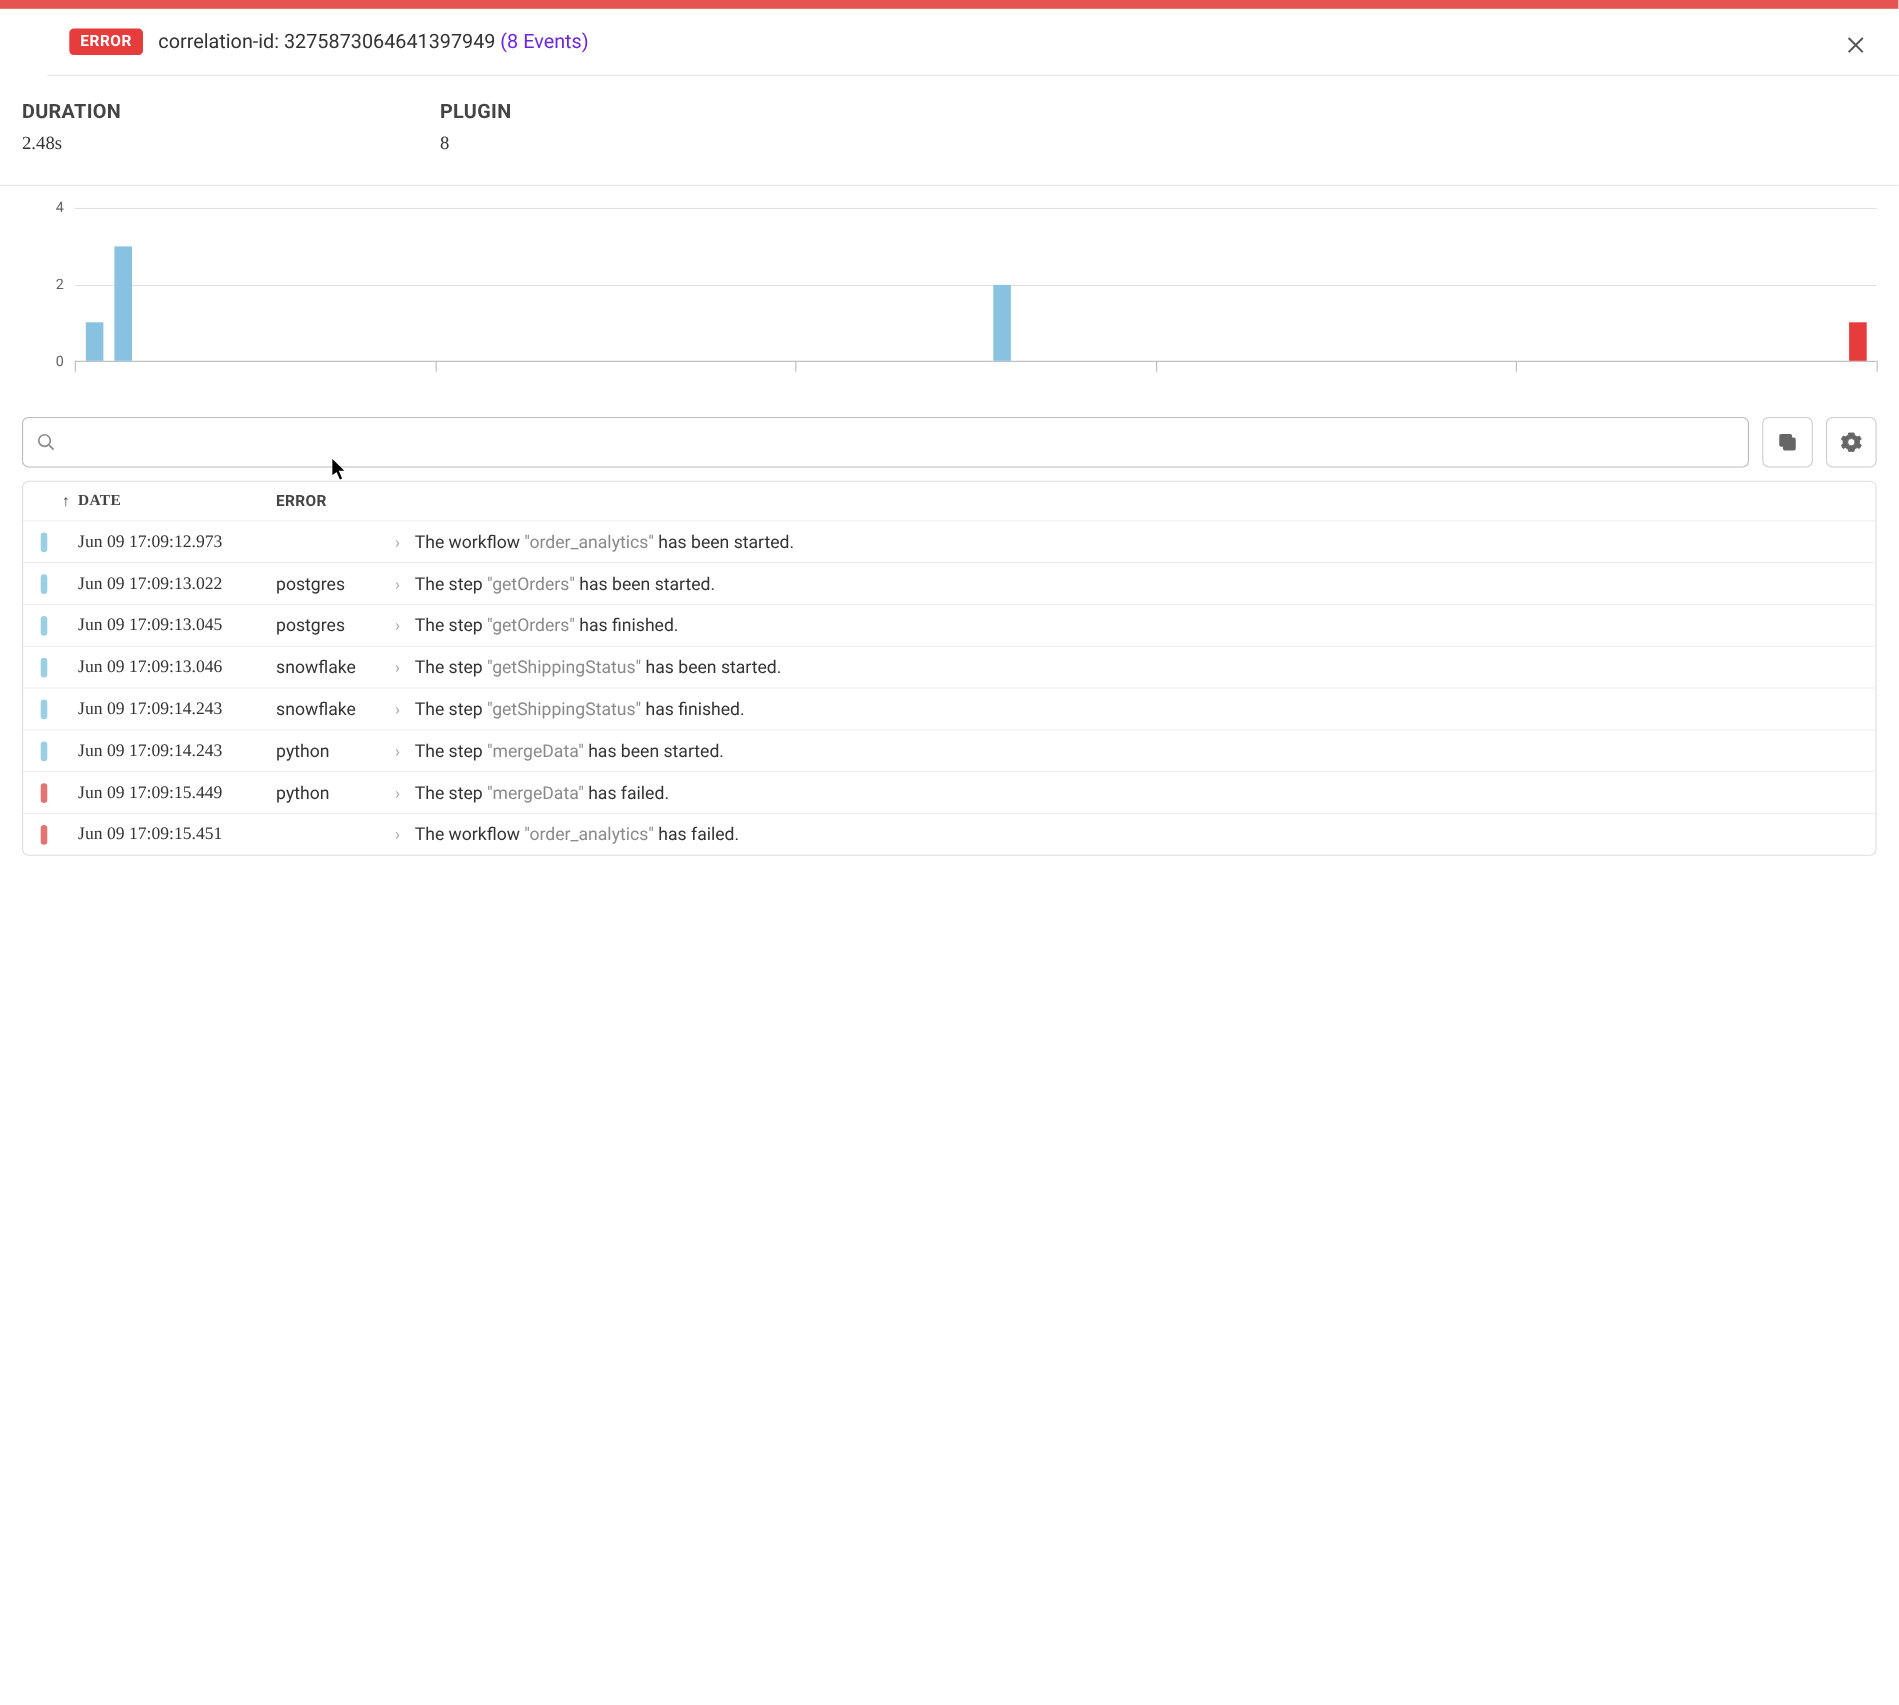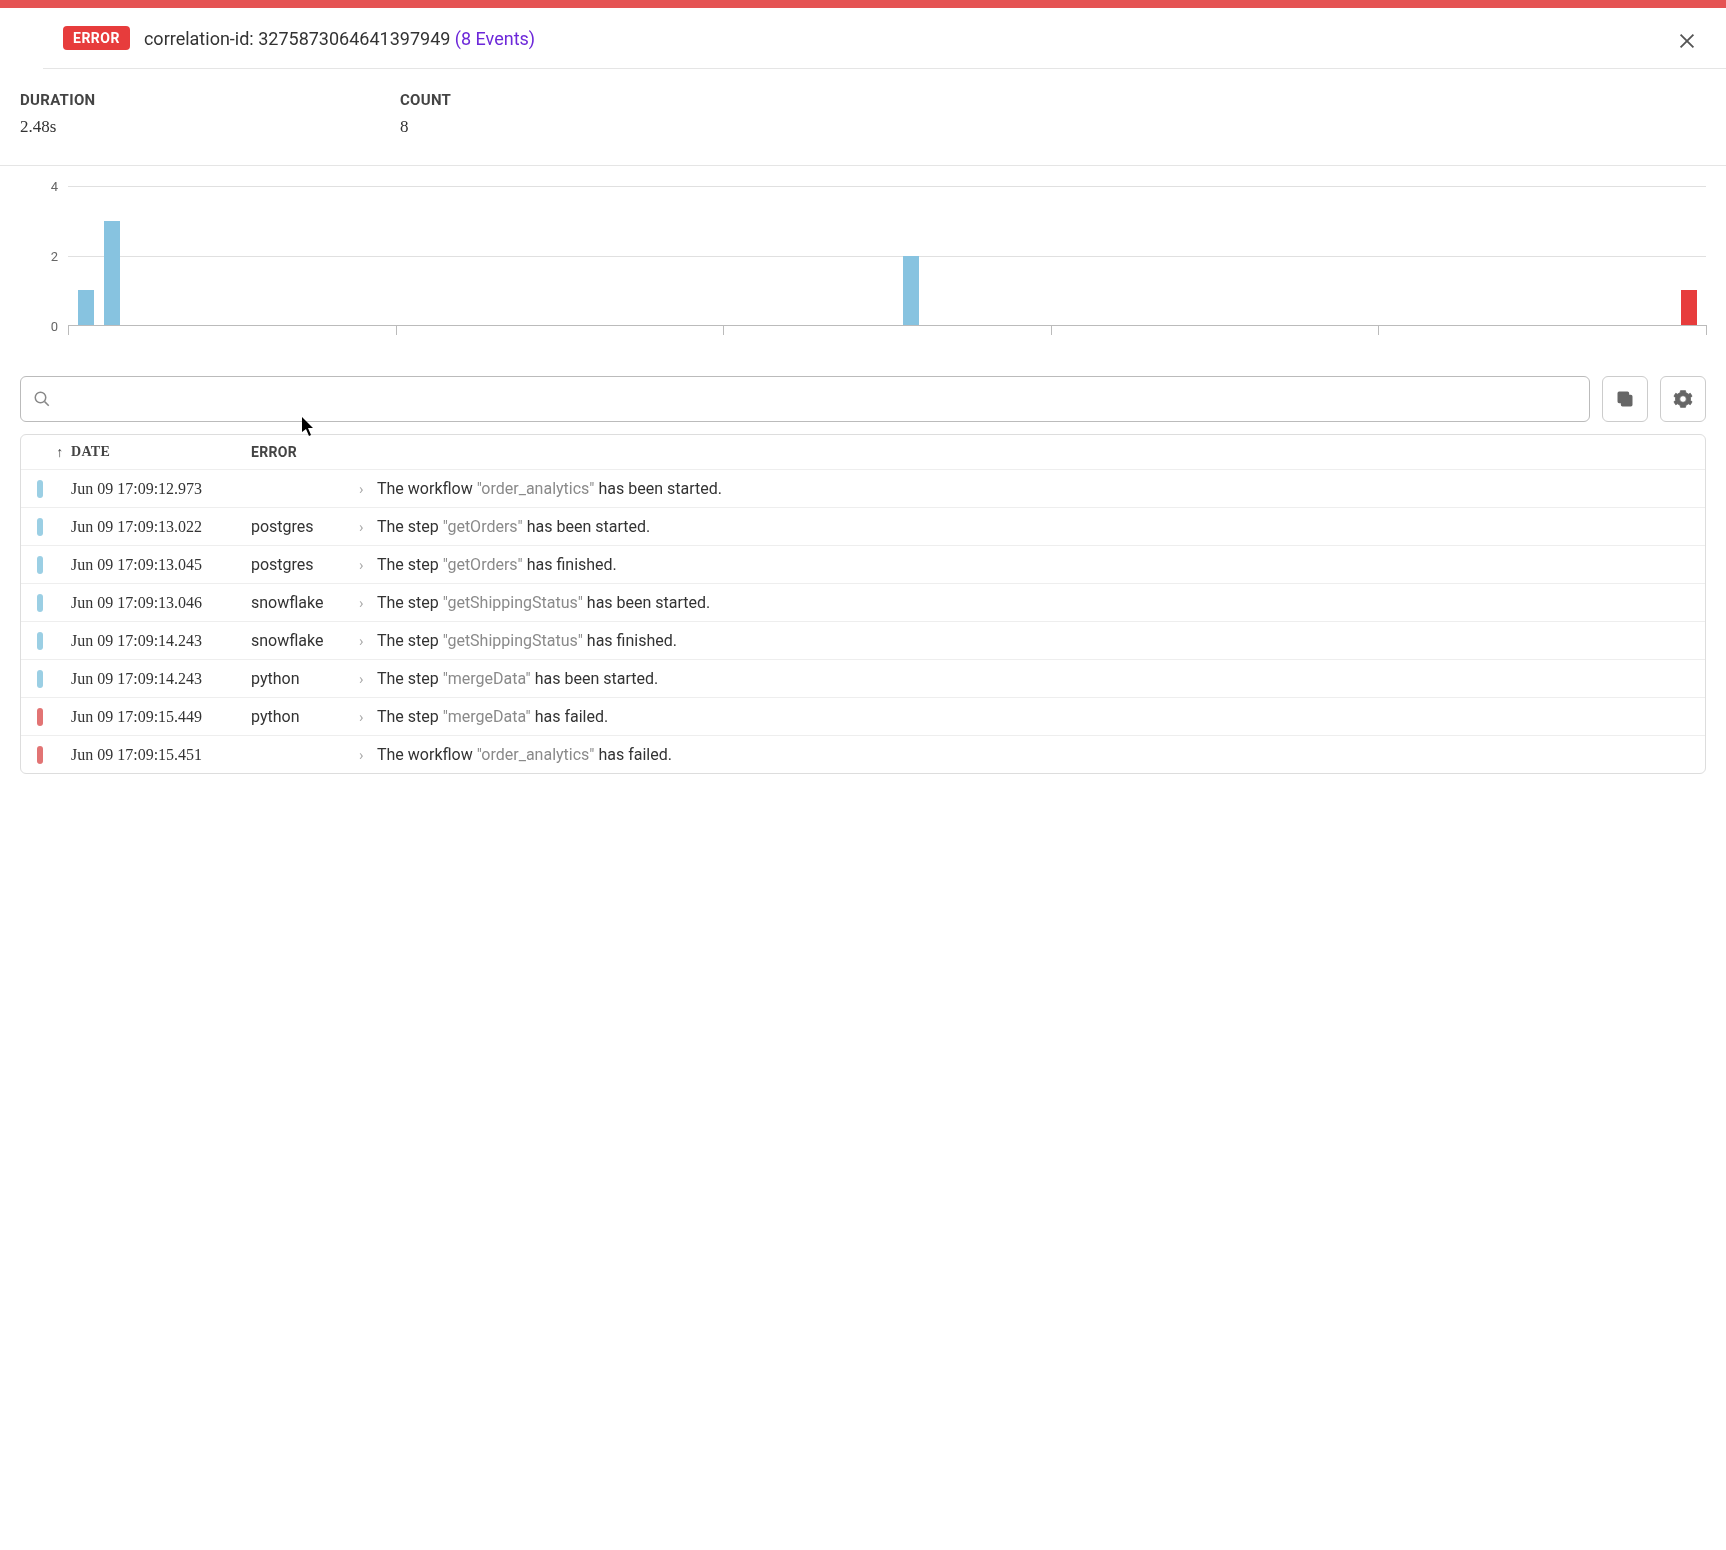--- a/index.html
+++ b/index.html
@@ -7,21 +7,21 @@
     .topbar { height: 8px; background: #e55353; width: 100%; }
     .header { display: flex; align-items: center; padding: 18px 20px; border-bottom: 1px solid #e5e5e5; position: relative; margin-left: 43px; }
     .error-badge { background: #e73c3c; color: #fff; font-weight: 700; font-size: 14px; padding: 4px 10px; border-radius: 4px; letter-spacing: 0.5px; margin-right: 14px; }
     .title-text { font-size: 18px; color: #333; }
     .title-text .cid { font-weight: 400; }
     .title-text .events { color: #6d28d9; }
     .close-btn { position: absolute; right: 24px; top: 18px; width: 30px; height: 30px; cursor: pointer; display: flex; align-items: center; justify-content: center; color: #888; }
     .close-btn svg { width: 22px; height: 22px; stroke: #555; stroke-width: 2; }
     .stats { display: flex; padding: 22px 20px 28px; border-bottom: 1px solid #e5e5e5; }
     .stat { width: 380px; }
-    .stat-label { font-size: 15px; font-weight: 700; color: #444; letter-spacing: 0.3px; }
+    .stat-label { font-size: 18px; font-weight: 700; color: #444; letter-spacing: 0.3px; }
     .stat-value { font-size: 17px; color: #333; margin-top: 8px; font-family: Liberation Serif, serif; }
     .chart-wrap { padding: 20px 20px 10px; }
     .chart { position: relative; height: 160px; }
     .y-axis { position: absolute; left: 0; top: 0; bottom: 20px; width: 44px; }
     .y-tick { position: absolute; right: 6px; font-size: 13px; color: #666; transform: translateY(-50%); }
     .plot { position: absolute; left: 48px; right: 0; top: 0; bottom: 20px; border-bottom: 1px solid #bbb; }
     .gridline { position: absolute; left: 0; right: 0; border-top: 1px solid #e0e0e0; }
     .xtick { position: absolute; bottom: -10px; width: 1px; height: 10px; background: #bbb; }
     .bar { position: absolute; bottom: 0; width: 16px; }
     .bar.blue { background: #87c3e0; }
@@ -66,21 +66,21 @@
       </svg>
   </div>
 </div>
 
 <div class="stats">
   <div class="stat">
     <div class="stat-label">DURATION</div>
     <div class="stat-value">2.48s</div>
   </div>
   <div class="stat">
-    <div class="stat-label">COUNT</div>
+    <div class="stat-label">PLUGIN</div>
     <div class="stat-value">8</div>
   </div>
 </div>
 
 <div class="chart-wrap">
   <div class="chart">
     <div class="y-axis" id="yaxis">
         <div class="y-tick" style="top: 100%;">0</div>
         <div class="y-tick" style="top: 50%;">2</div>
         <div class="y-tick" style="top: 0%;">4</div>

